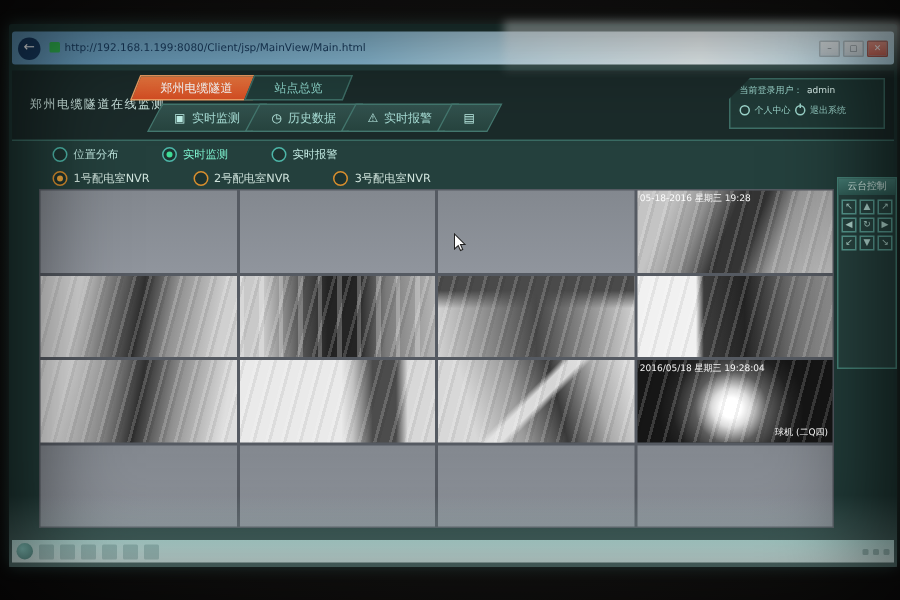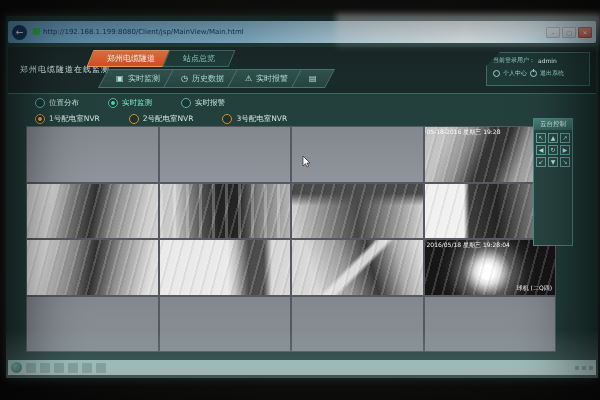--- a/index.html
+++ b/index.html
@@ -80,21 +80,21 @@
   .cam-d{background:linear-gradient(180deg,#4a4a4a 0 18%,transparent 40%),linear-gradient(90deg,#d2d2d2 0%,#474747 50%,#cfcfcf 100%);}
   .cam-e{background:linear-gradient(90deg,#f1f1f1 0 30%,#3d3d3d 34%,#232323 55%,#717171 80%,#9c9c9c 100%);}
   .cam-f{background:linear-gradient(100deg,#e0e0e0 0 14%,#8a8a8a 35%,#303030 50%,#919191 68%,#dedede 92%);}
   .cam-g{background:linear-gradient(90deg,#eaeaea 0 52%,#c2c2c2 58%,#4c4c4c 68% 80%,#d8d8d8 86%);}
   .cam-h{background:linear-gradient(135deg,transparent 44%,rgba(230,230,230,.9) 47% 52%,transparent 55%),
     linear-gradient(76deg,#d8d8d8 0 18%,#9b9b9b 40%,#3a3a3a 60%,#ababab 80%,#e4e4e4 100%);}
   .cam-i{background:radial-gradient(circle at 48% 58%,#ffffff 0 9%,rgba(255,255,255,.85) 17%,rgba(255,255,255,.3) 32%,rgba(255,255,255,.05) 52%,transparent 65%),#161616;}
   .cam .ts{position:absolute;left:2px;top:1px;font-size:6px;color:rgba(255,255,255,.95);white-space:nowrap;z-index:2;}
   .cam .ch{position:absolute;right:3px;bottom:2px;font-size:6px;color:rgba(255,255,255,.95);white-space:nowrap;z-index:2;}
   
-  .ptz{position:absolute;left:527px;top:102px;width:40px;height:128px;background:#294643;
+  .ptz{position:absolute;left:552px;top:102px;width:40px;height:128px;background:#294643;
     border:1px solid #4a8c80;box-sizing:border-box;}
   .ptz-title{height:11px;line-height:11px;text-align:center;font-size:6.5px;color:#dff8f2;
     background:linear-gradient(#4a867d,#34655e);}
   .ptz-arrows{display:grid;grid-template-columns:repeat(3,10px);grid-template-rows:repeat(3,10px);
     gap:2px;justify-content:center;margin-top:3px;}
   .ptz-btn{width:10px;height:10px;box-sizing:border-box;border:1px solid #5fa89d;background:#2c4b47;
     color:#bfe9e0;font-size:6px;line-height:8px;text-align:center;}
   .ptz-row{display:flex;align-items:center;justify-content:center;gap:2px;margin-top:3px;}
   .ptz-label{font-size:6.5px;color:#bfe9e0;width:15px;text-align:center;}
   

